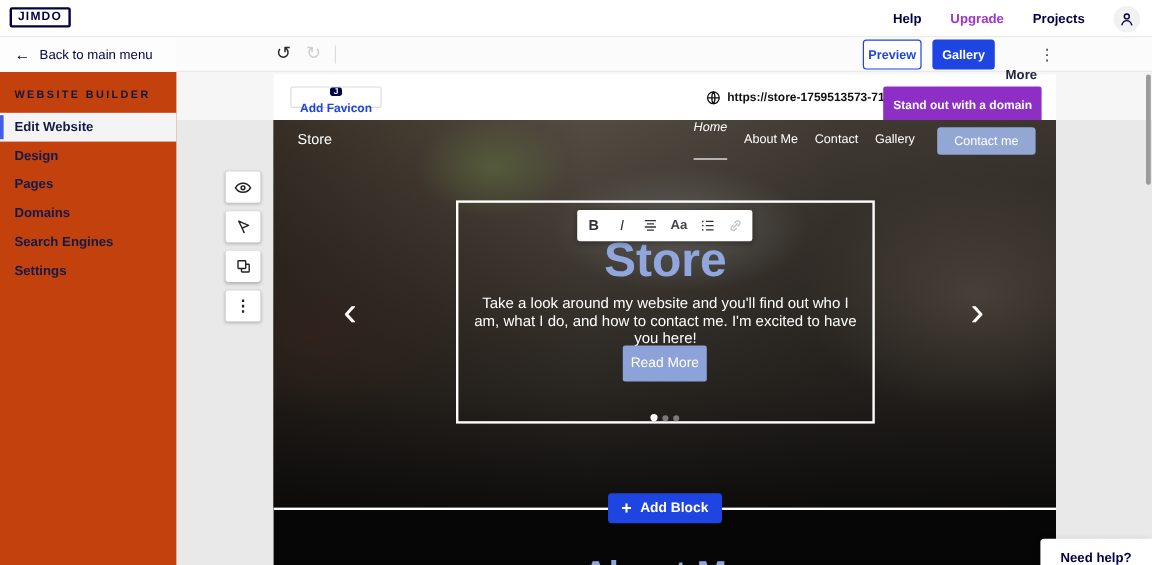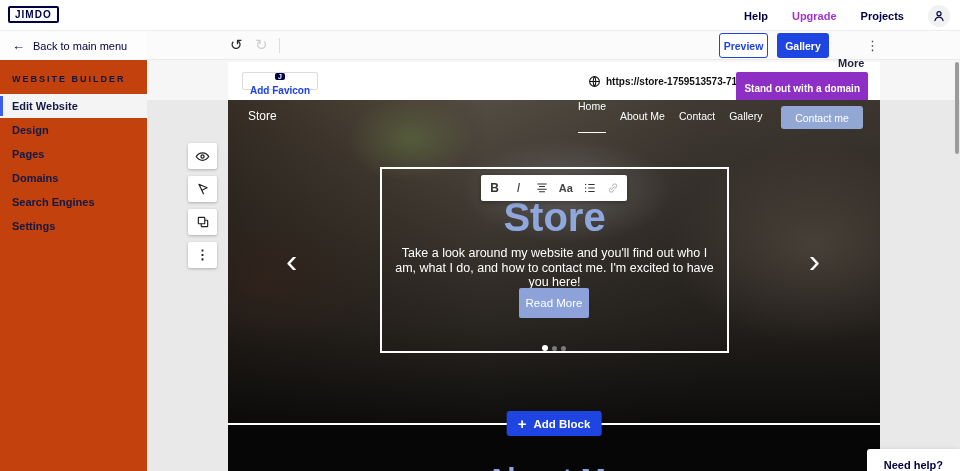--- a/index.html
+++ b/index.html
@@ -65,21 +65,21 @@
       radial-gradient(150px 75px at 52% 28%, rgba(118,118,120,0.55), transparent 70%),
       radial-gradient(210px 140px at 90% 45%, rgba(112,100,86,0.40), transparent 70%),
       radial-gradient(160px 100px at 6% 55%, rgba(55,36,28,0.55), transparent 70%),
       linear-gradient(180deg, rgba(66,62,56,0.25) 0%, rgba(24,22,20,0.72) 68%, rgba(8,8,8,0.92) 100%),
       linear-gradient(90deg, #33291f 0%, #4a3f33 22%, #5a5146 40%, #4e463c 55%, #3f3831 72%, #3a332c 100%);
   }
   .site-nav { position:absolute; left:0; top:0; width:652px; height:32px; }
   .site-brand { position:absolute; left:20px; top:9px; font-size:12px; color:#fff; cursor:pointer; }
   .nav-links { position:absolute; left:350px; top:0; height:32px; display:flex; align-items:center; gap:14px; }
   .nav-link { font-size:10.5px; color:#fff; cursor:pointer; }
-  .nav-link.active { border-bottom:1px solid #fff; padding-bottom:20px; }
+  .nav-link.active { border-bottom:1px solid #fff; padding-bottom:20px;font-style:italic; }
   .contact-cta { position:absolute; left:553px; top:6px; width:82px; height:23px; background:#93A7D5; border:none; border-radius:3px; color:#fff; font-size:10.5px; display:flex; align-items:center; justify-content:center; cursor:pointer; }
 
   .selection-box { position:absolute; left:152px; top:67px; width:349px; height:186px; border:2px solid #fff; cursor:pointer; }
 
   .fmt-toolbar { position:absolute; left:253px; top:75px; width:146px; height:26px; background:#fff; border-radius:2px; box-shadow:0 1px 5px rgba(0,0,0,0.35); display:flex; align-items:center; justify-content:space-evenly; z-index:5; }
   .fmt-btn { width:20px; height:20px; display:flex; align-items:center; justify-content:center; cursor:pointer; color:#333; font-size:12px; }
   .fmt-btn .aa { font-size:11px; font-weight:600; color:#444; }
 
   .hero-title { position:absolute; left:152px; top:94px; width:349px; text-align:center; font-size:40px; line-height:46px; font-weight:bold; color:#8FA7DC; cursor:text; }
   .hero-body { position:absolute; left:166px; top:146px; width:321px; text-align:center; font-size:12.5px; line-height:14.5px; color:#fff; cursor:text; }

